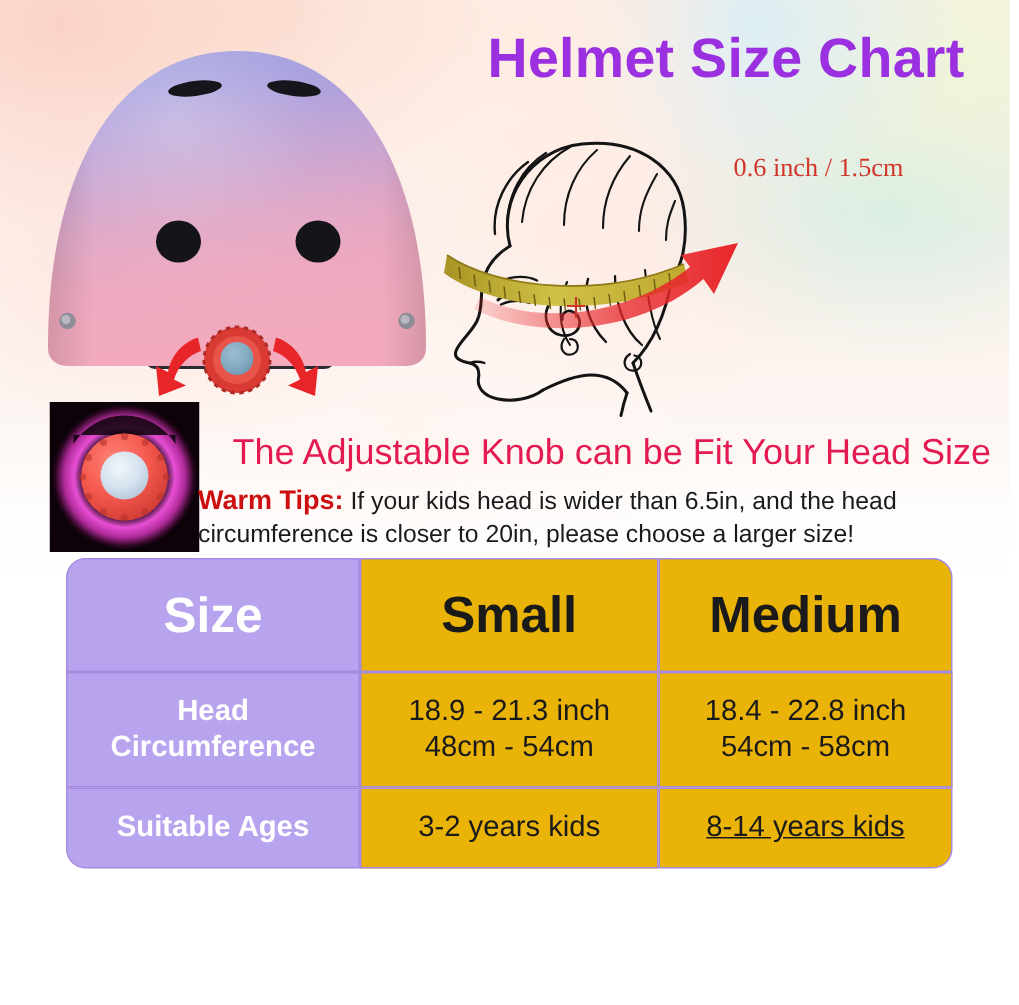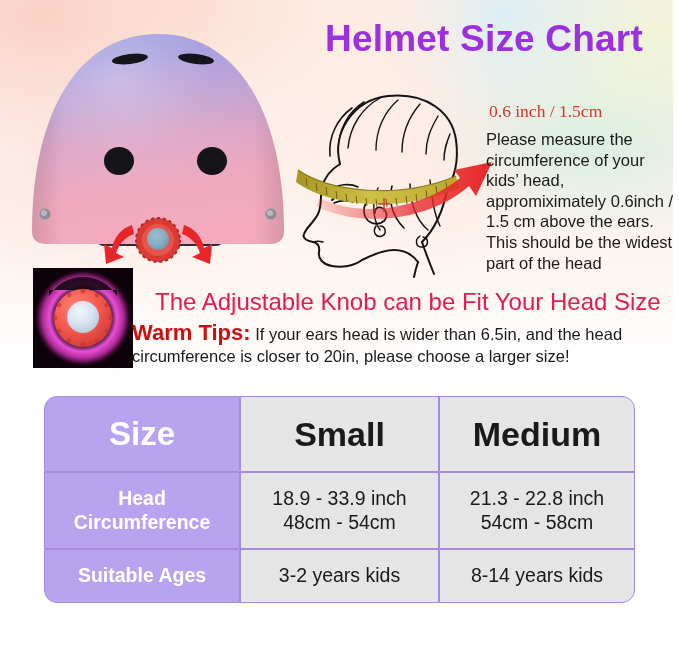--- a/index.html
+++ b/index.html
@@ -109,38 +109,38 @@
     position: absolute;
     left: 132px; top: 322px;
     width: 532px;
     font-size: 16.5px;
     line-height: 22px;
     color: #1a1a1a;
   }
   #tips .tips-lead {
     font-weight: bold;
     color: #cc1010;
-    font-size: 22px;
+    font-size: 18px;
   }
 
   
   #size-table {
     position: absolute;
-    left: 44px; top: 396px;
+    left: 44px; top: 372px;
     width: 591px;
     border-collapse: separate;
     border-spacing: 0;
     table-layout: fixed;
   }
   #size-table td {
     border: 1px solid #a58ae0;
     padding: 0;
     text-align: center;
     vertical-align: middle;
-    background: #e5e5e5;
+    background: #eab308;
     color: #1a1a1a;
   }
   #size-table td.hdr-cell {
     background: #b8a4ee;
     color: #ffffff;
     font-weight: bold;
   }
   #size-table td.label-cell {
     background: #b8a4ee;
     color: #ffffff;
@@ -162,21 +162,21 @@
     line-height: 23.5px;
   }
   #size-table tr.r-circ td { height: 75px; }
   #size-table tr.r-width td { height: 74px; }
   #size-table tr.r-ages td { height: 52px; text-align: center; }
 
   
   #size-table tr.head-row td:first-child { border-top-left-radius: 13px; }
   #size-table tr.head-row td:last-child  { border-top-right-radius: 13px; }
   #size-table tr.r-ages td:first-child   { border-bottom-left-radius: 13px; }
-  #size-table tr.r-ages td:last-child    { border-bottom-right-radius: 13px; }
+  #size-table tr.r-ages td:last-child    { border-bottom-right-radius: 13px; text-decoration: underline; }
   .cell-l1 { display: block; }
   .cell-l2 { display: block; }
 </style>
 </head>
 <body>
 
 <div id="page">
 
   <div id="bg"></div>
   <div id="bg-fade"></div>
@@ -333,21 +333,20 @@
       </g>
 
       <g stroke="#d0352b" stroke-width="1.4">
         <path d="M98,126 L110,126"></path>
           <path d="M104,120 L104,134"></path>
       </g>
     </svg>
   </div>
 
   <div id="measure-label">0.6 inch / 1.5cm</div>
-  <div id="measure-body">Please measure the circumference of your kids’ head, appromiximately 0.6inch / 1.5 cm above the ears. This should be the widest part of the head</div>
 
   <div id="knob-wrap">
     <svg width="100" height="100" viewBox="0 0 100 100">
       <defs>
         <radialGradient id="glowRing" cx="0.5" cy="0.5" r="0.5">
           <stop offset="55%" stop-color="#12030f"></stop>
           <stop offset="70%" stop-color="#e84fd4"></stop>
           <stop offset="84%" stop-color="#b02a9a"></stop>
           <stop offset="96%" stop-color="#2a0620"></stop>
           <stop offset="100%" stop-color="#160310"></stop>
@@ -381,21 +380,21 @@
         <circle cx="26" cy="37" r="2.4"></circle>
           <circle cx="36" cy="27" r="2.4"></circle>
       </g>
       <circle cx="50" cy="49" r="16" fill="url(#coreGrad)"></circle>
     </svg>
   </div>
 
   <div id="knob-line">The Adjustable Knob can be Fit Your Head Size</div>
   <div id="tips">
     <span class="tips-lead">Warm Tips:</span>
-    <span>If your ears head is wider than 6.5in, and the head circumference is closer to 20in, please choose a larger size!</span>
+    <span>If your kids head is wider than 6.5in, and the head circumference is closer to 20in, please choose a larger size!</span>
   </div>
 
   <table id="size-table">
     <colgroup>
       <col style="width:196px">
         <col style="width:199px">
         <col style="width:196px">
     </colgroup>
     <tbody>
       <tr class="head-row">
@@ -403,25 +402,25 @@
         <td>Small</td>
         <td>Medium</td>
       </tr>
 
       <tr class="body-row r-circ">
         <td class="label-cell">
           <span class="cell-l1">Head</span>
           <span class="cell-l2">Circumference</span>
         </td>
         <td>
-          <span class="cell-l1">18.9 - 33.9 inch</span>
+          <span class="cell-l1">18.9 - 21.3 inch</span>
           <span class="cell-l2">48cm - 54cm</span>
         </td>
         <td>
-          <span class="cell-l1">21.3 - 22.8 inch</span>
+          <span class="cell-l1">18.4 - 22.8 inch</span>
           <span class="cell-l2">54cm - 58cm</span>
         </td>
       </tr>
 
 
       <tr class="body-row r-ages">
         <td class="label-cell">Suitable Ages</td>
         <td>3-2 years kids</td>
         <td>8-14 years kids</td>
       </tr>

